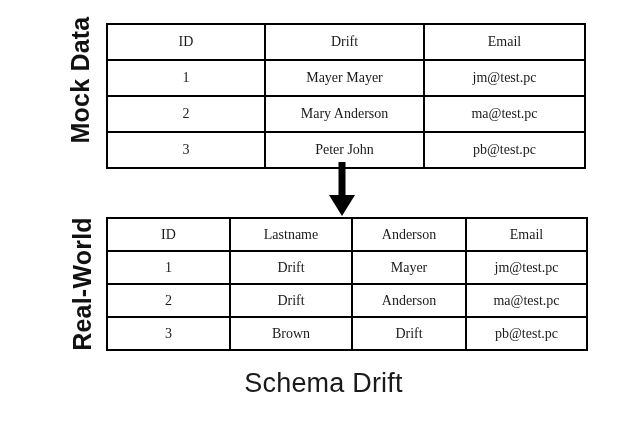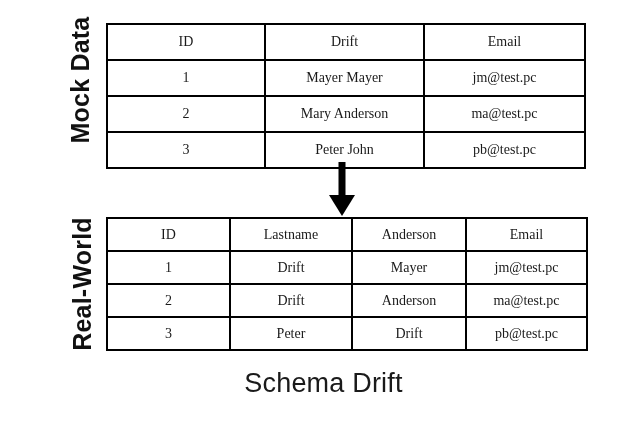--- a/index.html
+++ b/index.html
@@ -164,21 +164,21 @@
         <td class="col-mail">jm@test.pc</td>
       </tr>
       <tr>
         <td class="col-id">2</td>
         <td class="col-first">Drift</td>
         <td class="col-last">Anderson</td>
         <td class="col-mail">ma@test.pc</td>
       </tr>
       <tr>
         <td class="col-id">3</td>
-        <td class="col-first">Peter</td>
+        <td class="col-first">Brown</td>
         <td class="col-last">Drift</td>
         <td class="col-mail">pb@test.pc</td>
       </tr>
     </tbody>
   </table>
 
   <div id="caption">Schema Drift</div>
 
 </div>
 

